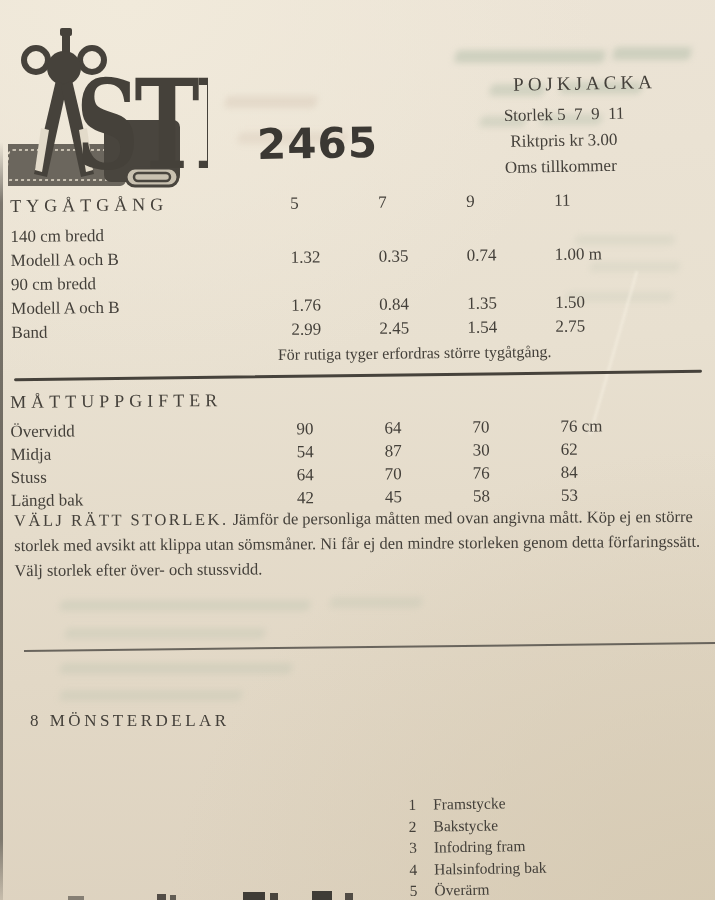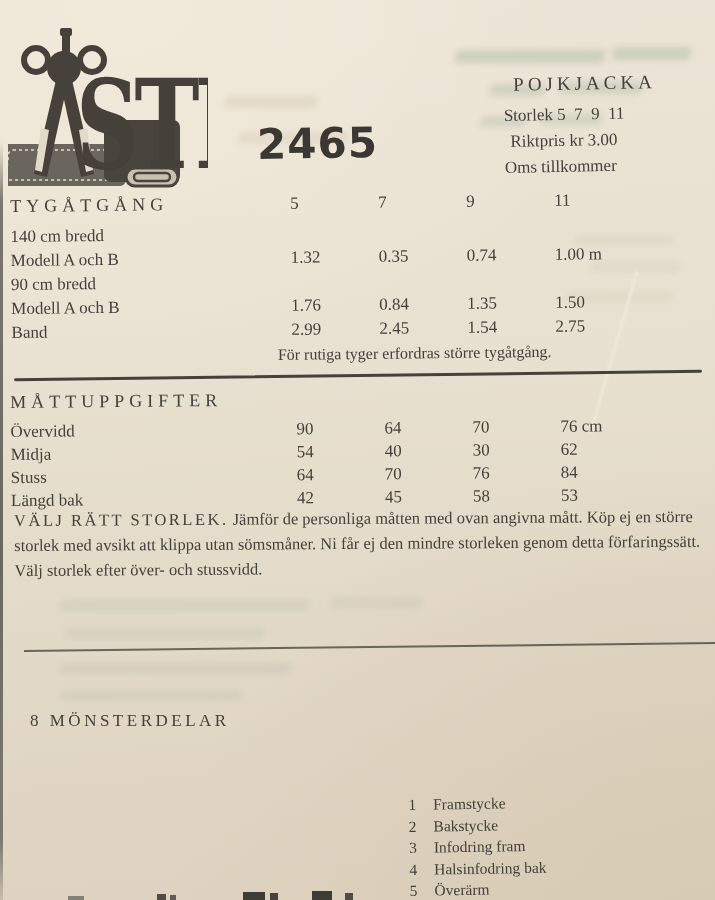--- a/index.html
+++ b/index.html
@@ -183,21 +183,21 @@
   <div class="trow">
     <div class="lbl">Övervidd</div>
     <div class="val">90</div>
     <div class="val">64</div>
     <div class="val">70</div>
     <div class="val">76 cm</div>
   </div>
   <div class="trow">
     <div class="lbl">Midja</div>
     <div class="val">54</div>
-    <div class="val">40</div>
+    <div class="val">87</div>
     <div class="val">30</div>
     <div class="val">62</div>
   </div>
   <div class="trow">
     <div class="lbl">Stuss</div>
     <div class="val">64</div>
     <div class="val">70</div>
     <div class="val">76</div>
     <div class="val">84</div>
   </div>

